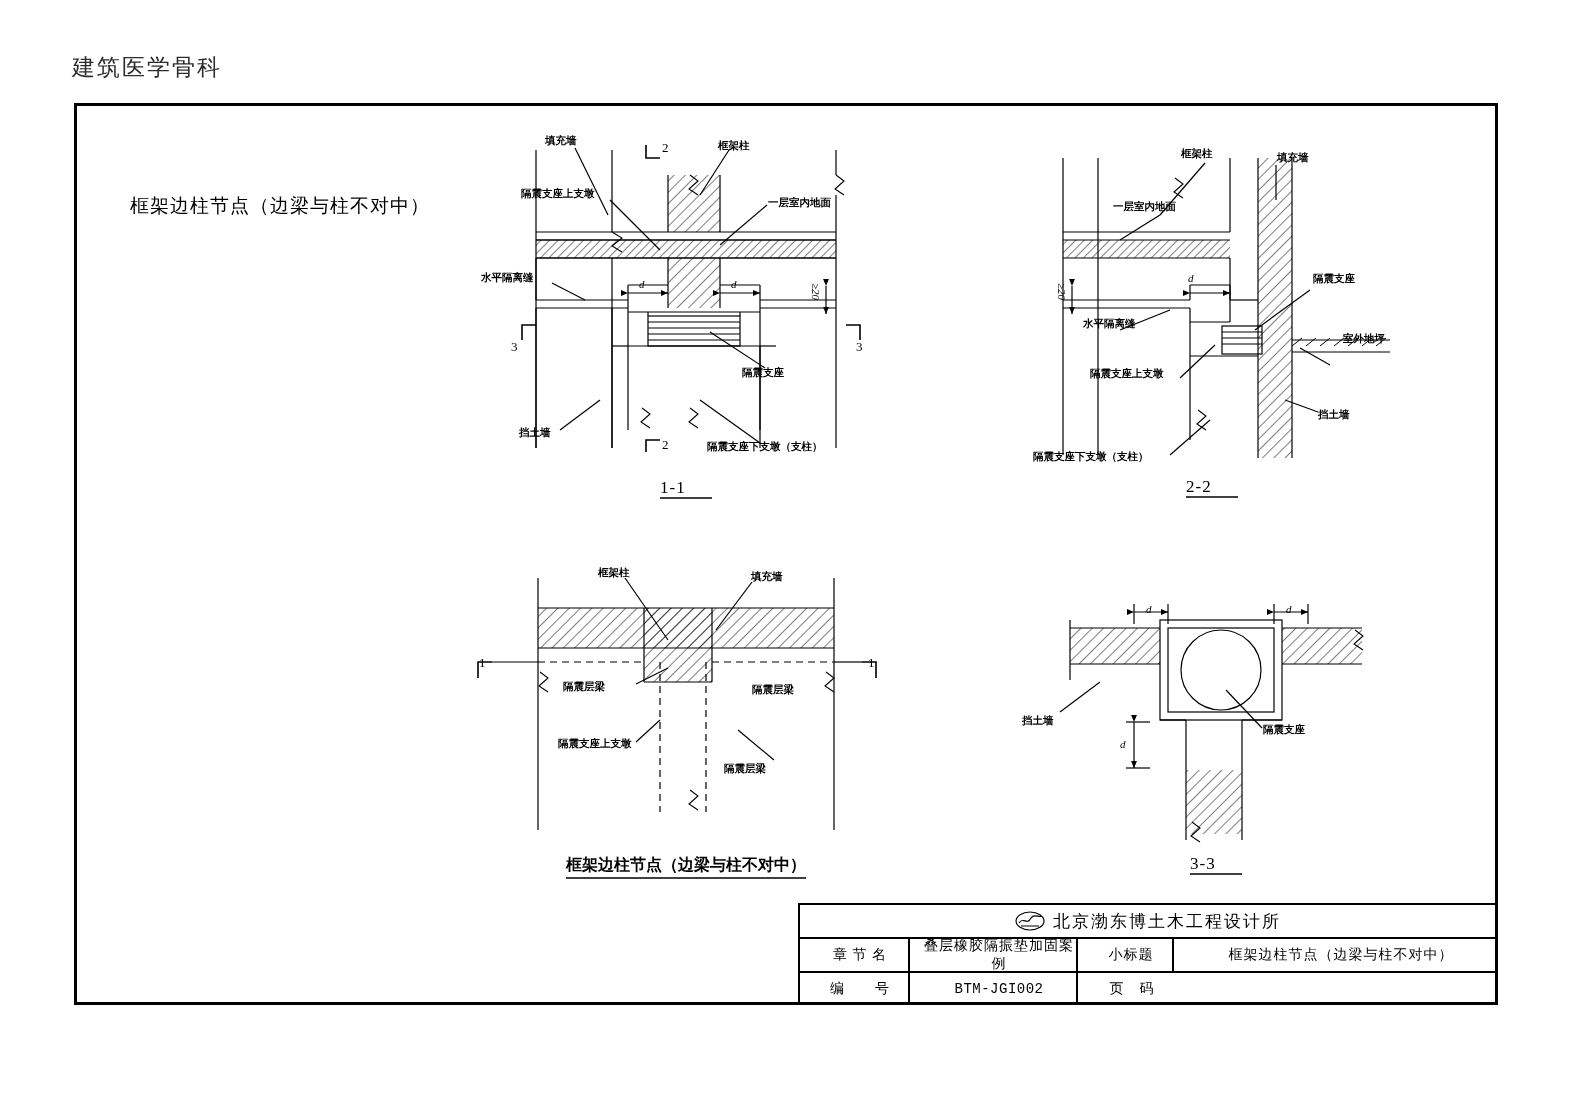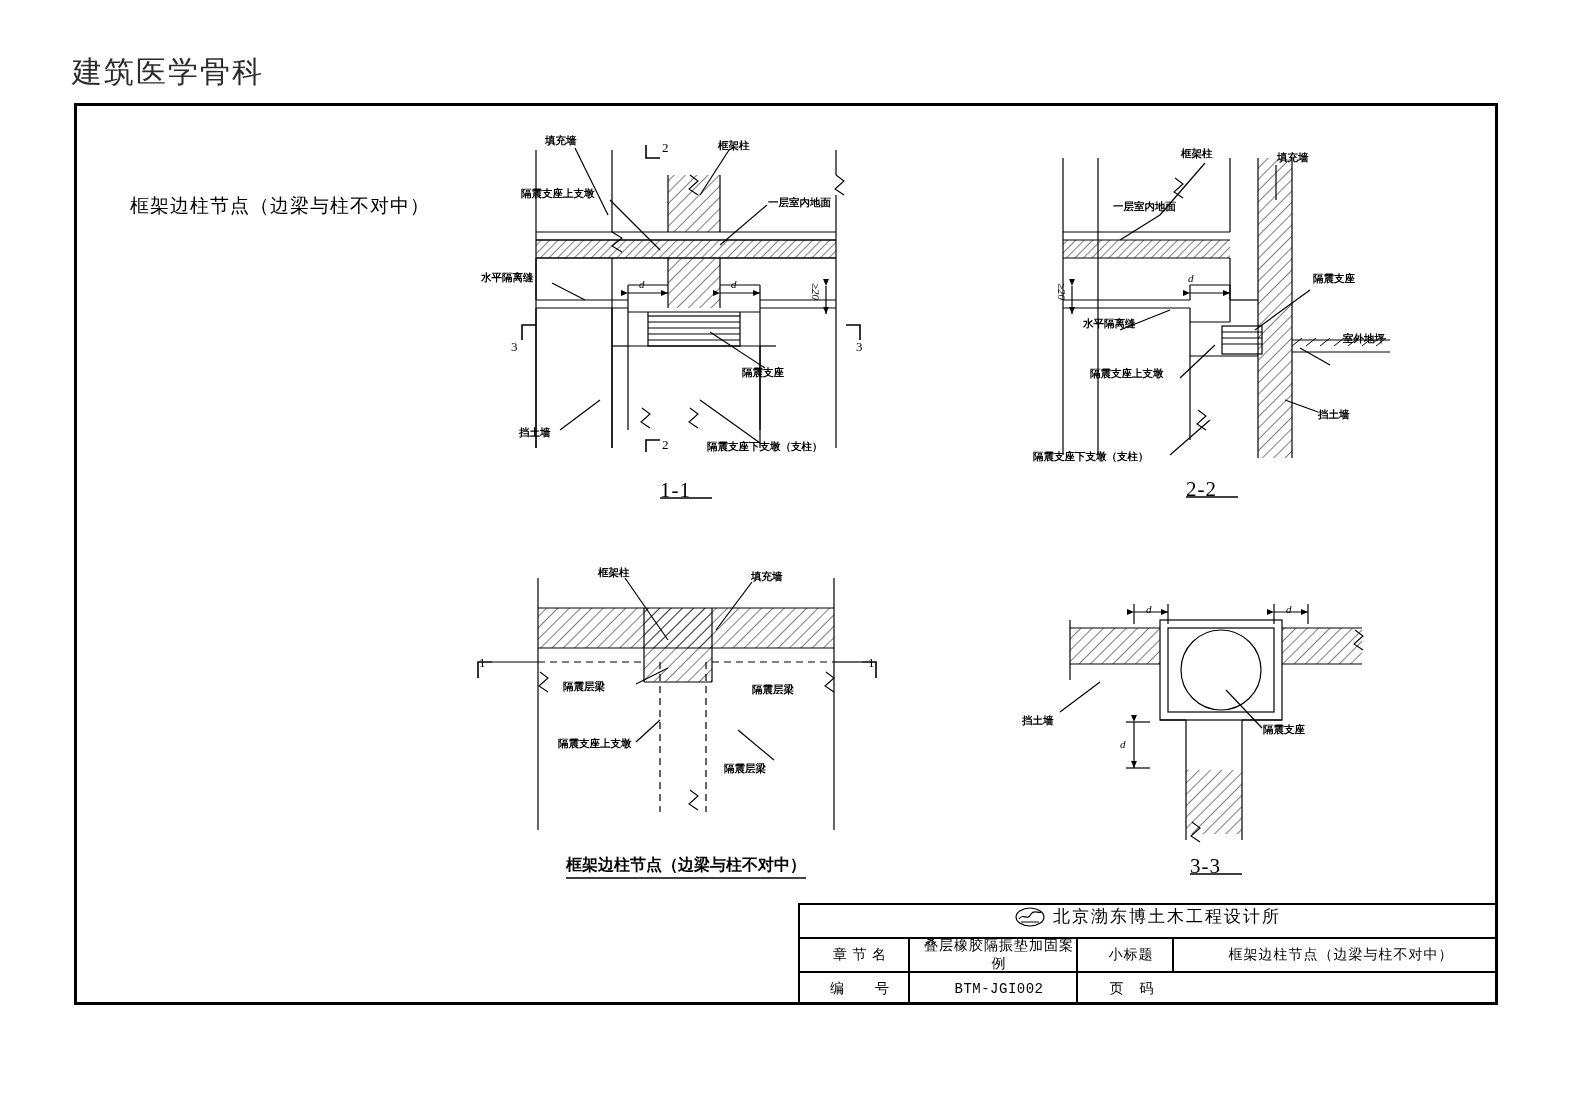--- a/index.html
+++ b/index.html
@@ -19,21 +19,21 @@
     position: absolute;
     left: 0; top: 0;
     width: 1571px;
     height: 1098px;
   }
   .watermark {
     position: absolute;
     left: 72px;
     top: 52px;
     font-family: "Liberation Serif", serif;
-    font-size: 30px;
+    font-size: 23px;
     letter-spacing: 2px;
     color: #2b2b2b;
     white-space: nowrap;
   }
   .frame-outer {
     position: absolute;
     left: 74px;
     top: 103px;
     width: 1424px;
     height: 902px;
@@ -74,21 +74,21 @@
   }
   .secmark {
     position: absolute;
     font-family: "Liberation Serif", serif;
     font-size: 13px;
     white-space: nowrap;
   }
   .sectitle {
     position: absolute;
     font-family: "Liberation Serif", serif;
-    font-size: 21px;
+    font-size: 17px;
     letter-spacing: 1px;
     white-space: nowrap;
   }
   .fig-caption {
     position: absolute;
     font-family: "Liberation Serif", serif;
     font-size: 16px;
     font-weight: 700;
     white-space: nowrap;
   }
@@ -100,21 +100,21 @@
     width: 700px;
     height: 102px;
     box-sizing: border-box;
     border: 2px solid #000;
   }
   .tb-row {
     display: flex;
     box-sizing: border-box;
     width: 100%;
   }
-  .tb-row1 { height: 34px; border-bottom: 2px solid #000; align-items: flex-start; justify-content: center; }
+  .tb-row1 { height: 34px; border-bottom: 2px solid #000; align-items: center; justify-content: center; }
   .tb-row2 { height: 34px; border-bottom: 2px solid #000; }
   .tb-row3 { height: 32px; }
   .tb-cell {
     box-sizing: border-box;
     display: flex;
     align-items: center;
     justify-content: center;
     font-family: "Liberation Serif", serif;
     font-size: 14px;
     letter-spacing: 1px;

